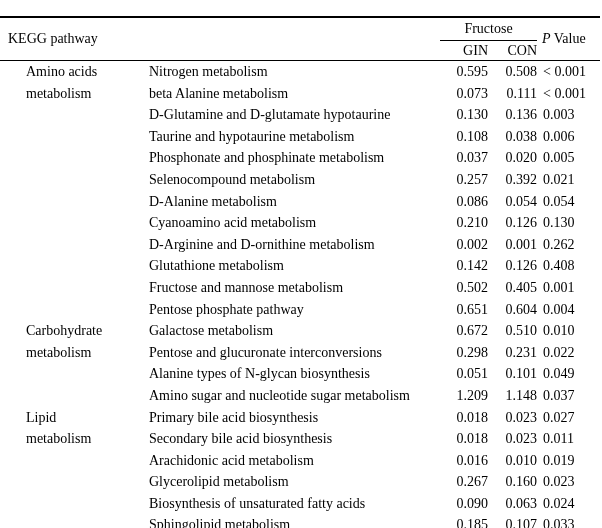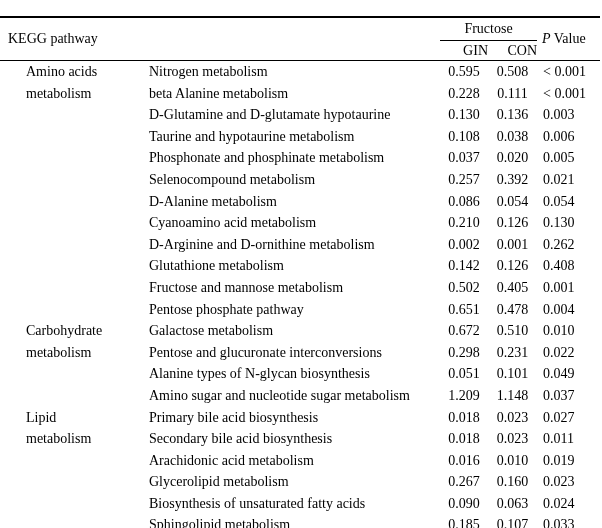--- a/index.html
+++ b/index.html
@@ -60,21 +60,21 @@
     vertical-align: top;
     white-space: nowrap;
   }
   td.cat {
     white-space: normal;
     padding-left: 26px;
     padding-right: 34px;
     line-height: 21.6px;
   }
   td.pathway { padding-left: 1px; }
-  td.gin, td.con { text-align: center; }
+  td.gin, td.con { text-align: right; }
   td.p { padding-left: 6px; }
 </style>
 </head>
 <body>
 
 <div class="page">
   <table class="kegg">
     <colgroup>
       <col style="width:148px">
       <col style="width:292px">
@@ -96,21 +96,21 @@
     <tbody id="table-body">
         <tr>
           <td class="cat" rowspan="12">Amino acids metabolism</td>
           <td class="pathway">Nitrogen metabolism</td>
           <td class="gin">0.595</td>
           <td class="con">0.508</td>
           <td class="p">&lt; 0.001</td>
         </tr>
         <tr>
           <td class="pathway">beta Alanine metabolism</td>
-          <td class="gin">0.228</td>
+          <td class="gin">0.073</td>
           <td class="con">0.111</td>
           <td class="p">&lt; 0.001</td>
         </tr>
         <tr>
           <td class="pathway">D-Glutamine and D-glutamate hypotaurine</td>
           <td class="gin">0.130</td>
           <td class="con">0.136</td>
           <td class="p">0.003</td>
         </tr>
         <tr>
@@ -157,21 +157,21 @@
         </tr>
         <tr>
           <td class="pathway">Fructose and mannose metabolism</td>
           <td class="gin">0.502</td>
           <td class="con">0.405</td>
           <td class="p">0.001</td>
         </tr>
         <tr>
           <td class="pathway">Pentose phosphate pathway</td>
           <td class="gin">0.651</td>
-          <td class="con">0.478</td>
+          <td class="con">0.604</td>
           <td class="p">0.004</td>
         </tr>
         <tr>
           <td class="cat" rowspan="4">Carbohydrate metabolism</td>
           <td class="pathway">Galactose metabolism</td>
           <td class="gin">0.672</td>
           <td class="con">0.510</td>
           <td class="p">0.010</td>
         </tr>
         <tr>

